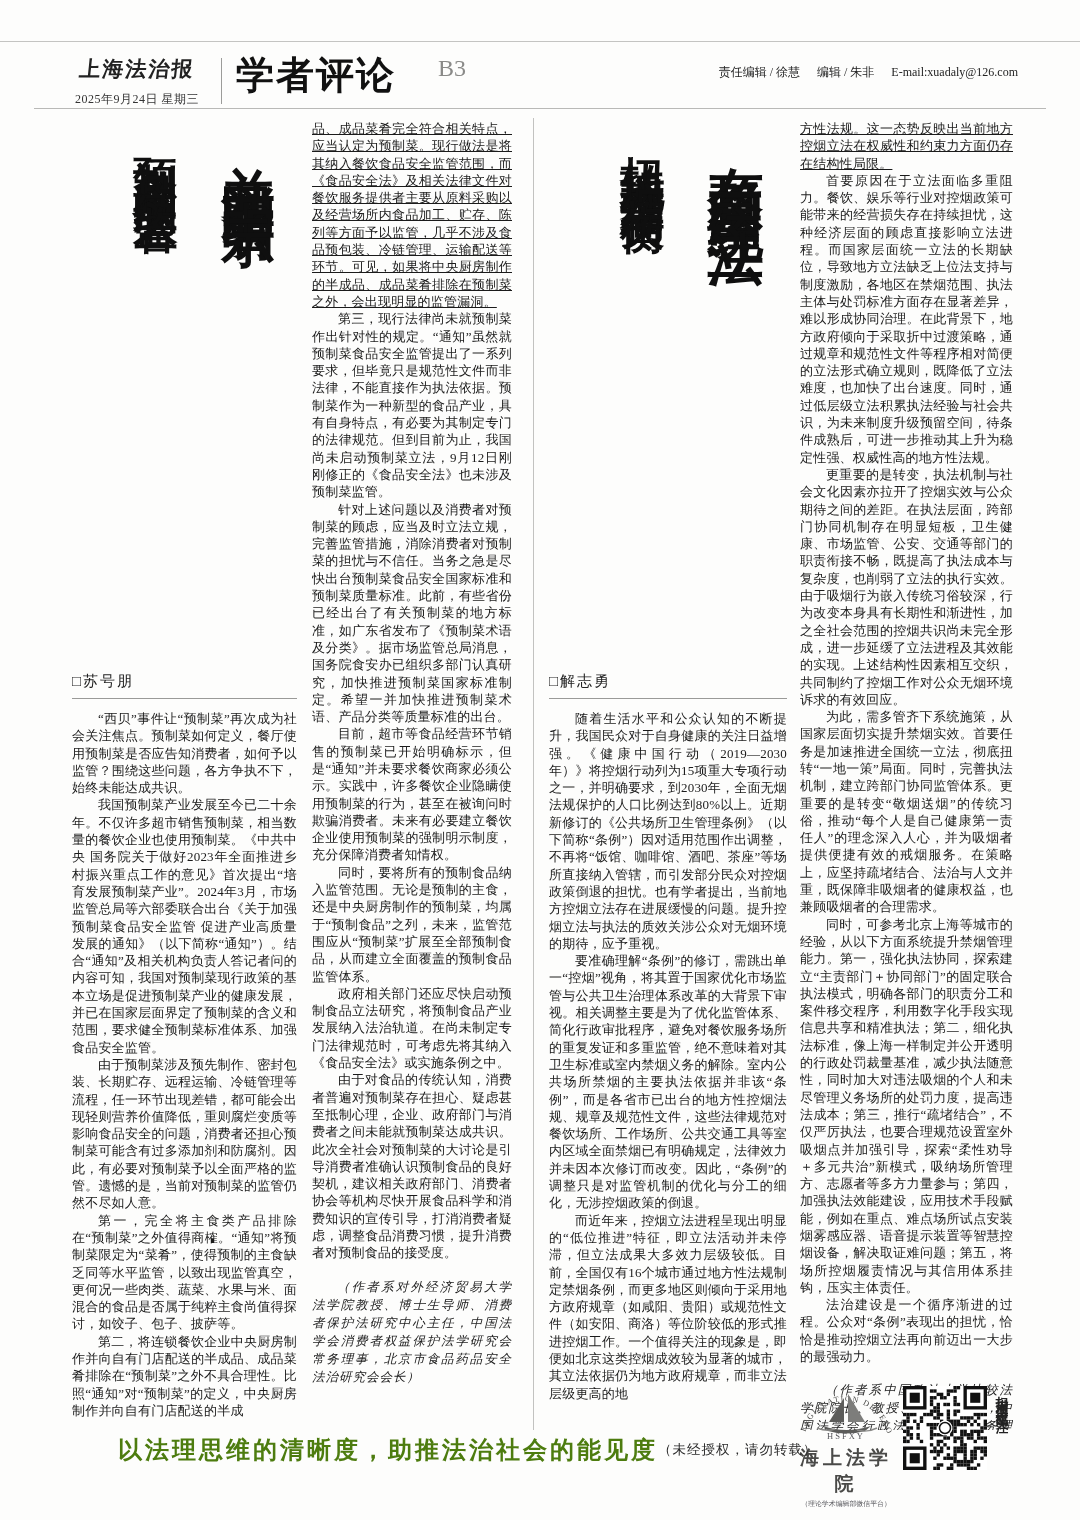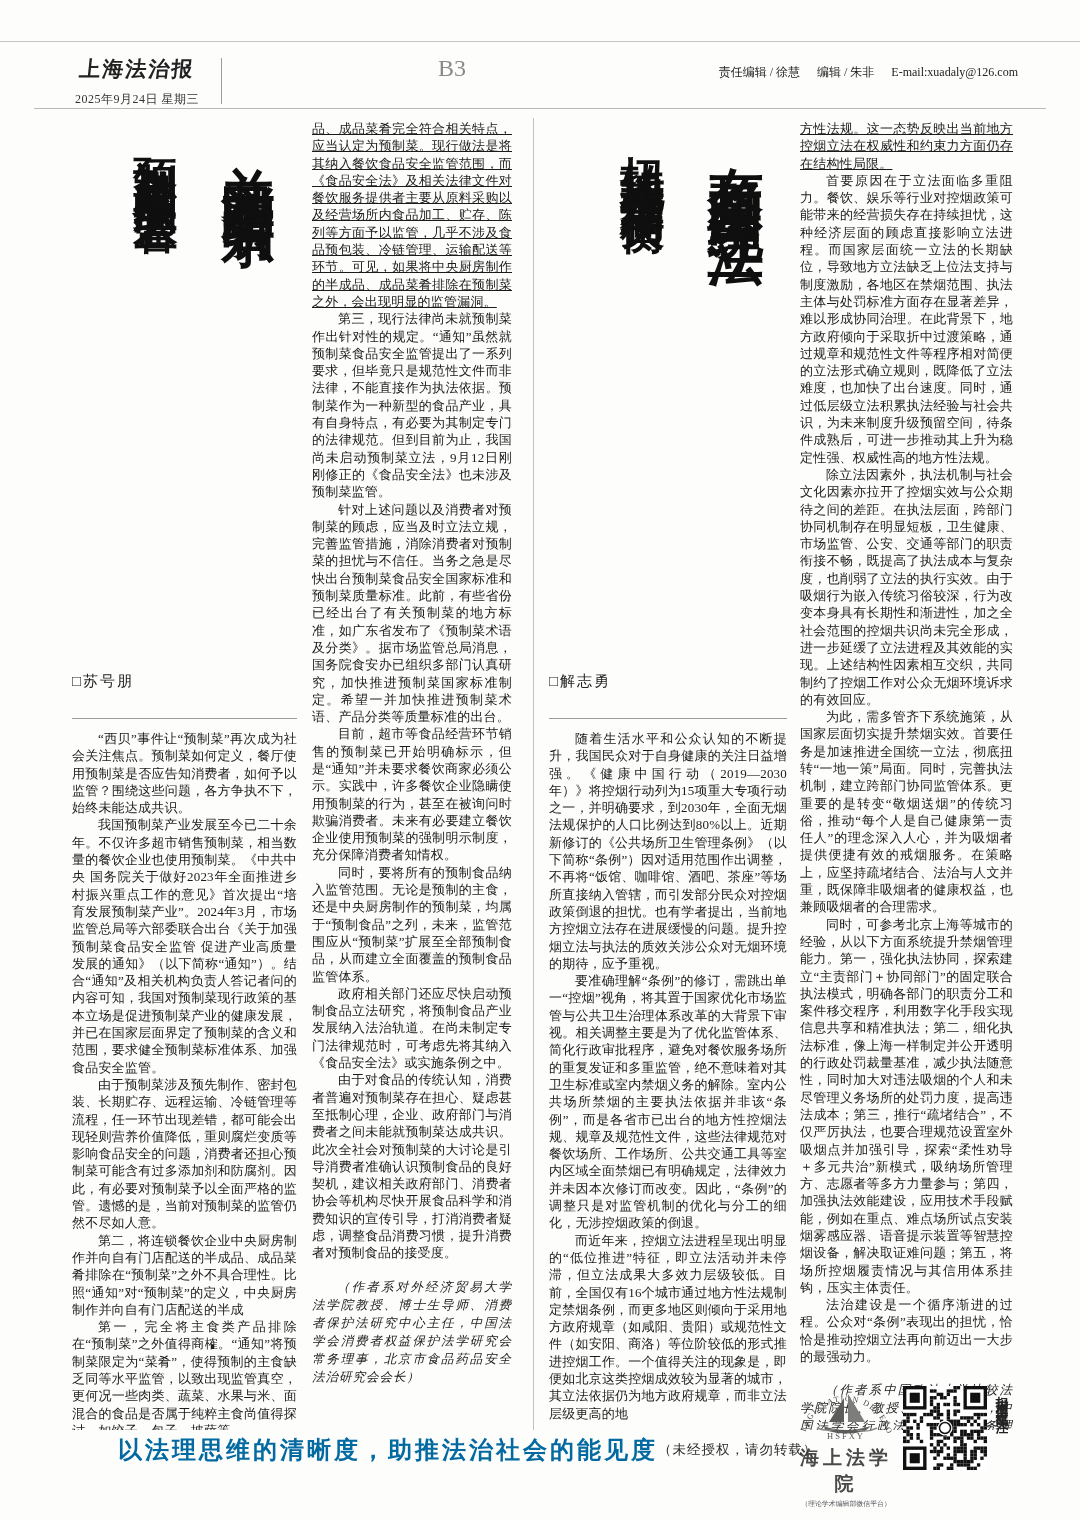--- a/index.html
+++ b/index.html
@@ -28,21 +28,21 @@
   .colC{left:549px;width:238px;}
   .colD{left:800px;width:213px;}
   .center-divider{position:absolute;left:533px;top:118px;width:1px;height:1312px;background:#c2c2c0;}
 
   
   .vheadline{writing-mode:vertical-rl;text-orientation:upright;height:540px;width:100%;
              display:block;font-weight:900;color:#0f0f0f;margin:4px auto 0 auto;text-align:start;}
   .vheadline>div{padding:0 13px;}
   .hl-big{font-size:54px;letter-spacing:9px;}
   .hl-small{font-size:44px;letter-spacing:6px;}
-  .author{font-size:15px;color:#222;margin-top:10px;padding-bottom:27px;border-bottom:1px solid #9a9a98;
+  .author{font-size:15px;color:#222;margin-top:10px;padding-bottom:7px;border-bottom:1px solid #9a9a98;
           letter-spacing:2px;}
 
   .body{margin-top:11px;}
   .body p{margin:0;font-size:13px;line-height:17.3px;text-align:justify;text-indent:2em;
           letter-spacing:.2px;color:#1b1b1b;}
   .body p.cont{text-indent:0;text-decoration:underline;}
   .body p.bio{font-style:italic;font-size:12.5px;line-height:18px;margin-top:16px;color:#222;
               letter-spacing:1px;}
   .colB .body,.colD .body{margin-top:2px;}
 
@@ -51,56 +51,57 @@
              align-items:flex-start;gap:6px;}
   .logo{width:102px;text-align:center;color:#3c3c3a;}
   .logo-name{font-size:19px;font-weight:bold;letter-spacing:4px;color:#4a4a48;margin-top:1px;}
   .logo-sub{font-size:7.5px;color:#55555a;margin-top:2px;white-space:nowrap;transform:scale(.92);}
   .qr{width:84px;height:84px;margin-top:4px;}
   .qr svg{display:block;}
   .qr-caption{writing-mode:vertical-rl;text-orientation:upright;font-size:12.5px;color:#222;
               letter-spacing:3px;margin-top:4px;font-weight:bold;}
 
   
-  .slogan{position:absolute;left:118px;top:1434px;font-size:24px;font-weight:900;color:#0369a1;
+  .slogan{position:absolute;left:118px;top:1434px;font-size:24px;font-weight:900;color:#4d7c0f;
           letter-spacing:3px;font-family:"Liberation Sans","DejaVu Sans",sans-serif;}
   .notice{position:absolute;left:658px;top:1441px;font-size:13.5px;color:#2a2a2a;letter-spacing:1px;}
 </style>
 </head>
 <body>
 
 <div class="page">
   <div class="rule rule-top"></div>
 
   <div class="masthead-block">
     <div class="masthead">上海法治报</div>
     <div class="dateline">2025年9月24日 星期三</div>
   </div>
   <div class="header-vdiv"></div>
+  <div class="section-title">学者评论</div>
   <div class="page-no">B3</div>
   <div class="editors">
     <span>责任编辑 / 徐慧</span>
     <span>编辑 / 朱非</span>
     <span>E-mail:xuadaly@126.com</span>
   </div>
   <div class="rule rule-header"></div>
   <div class="center-divider"></div>
 
   <div class="col colA">
     <div class="vheadline">
       <div class="hl-big">并向消费者明示</div>
       <div class="hl-small">预制食品均应纳入监管</div>
     </div>
     <div class="author">□苏号朋</div>
     <div class="body">
         <p>“西贝”事件让“预制菜”再次成为社会关注焦点。预制菜如何定义，餐厅使用预制菜是否应告知消费者，如何予以监管？围绕这些问题，各方争执不下，始终未能达成共识。</p>
         <p>我国预制菜产业发展至今已二十余年。不仅许多超市销售预制菜，相当数量的餐饮企业也使用预制菜。《中共中央 国务院关于做好2023年全面推进乡村振兴重点工作的意见》首次提出“培育发展预制菜产业”。2024年3月，市场监管总局等六部委联合出台《关于加强预制菜食品安全监管 促进产业高质量发展的通知》（以下简称“通知”）。结合“通知”及相关机构负责人答记者问的内容可知，我国对预制菜现行政策的基本立场是促进预制菜产业的健康发展，并已在国家层面界定了预制菜的含义和范围，要求健全预制菜标准体系、加强食品安全监管。</p>
         <p>由于预制菜涉及预先制作、密封包装、长期贮存、远程运输、冷链管理等流程，任一环节出现差错，都可能会出现轻则营养价值降低，重则腐烂变质等影响食品安全的问题，消费者还担心预制菜可能含有过多添加剂和防腐剂。因此，有必要对预制菜予以全面严格的监管。遗憾的是，当前对预制菜的监管仍然不尽如人意。</p>
+        <p>第一，完全将主食类产品排除在“预制菜”之外值得商榷。“通知”将预制菜限定为“菜肴”，使得预制的主食缺乏同等水平监管，以致出现监管真空，更何况一些肉类、蔬菜、水果与米、面混合的食品是否属于纯粹主食尚值得探讨，如饺子、包子、披萨等。</p>
         <p>第二，将连锁餐饮企业中央厨房制作并向自有门店配送的半成品、成品菜肴排除在“预制菜”之外不具合理性。比照“通知”对“预制菜”的定义，中央厨房制作并向自有门店配送的半成</p>
-        <p>第一，完全将主食类产品排除在“预制菜”之外值得商榷。“通知”将预制菜限定为“菜肴”，使得预制的主食缺乏同等水平监管，以致出现监管真空，更何况一些肉类、蔬菜、水果与米、面混合的食品是否属于纯粹主食尚值得探讨，如饺子、包子、披萨等。</p>
       </div>
   </div>
 
   <div class="col colB">
     <div class="body">
         <p class="cont">品、成品菜肴完全符合相关特点，应当认定为预制菜。现行做法是将其纳入餐饮食品安全监管范围，而《食品安全法》及相关法律文件对餐饮服务提供者主要从原料采购以及经营场所内食品加工、贮存、陈列等方面予以监管，几乎不涉及食品预包装、冷链管理、运输配送等环节。可见，如果将中央厨房制作的半成品、成品菜肴排除在预制菜之外，会出现明显的监管漏洞。</p>
         <p>第三，现行法律尚未就预制菜作出针对性的规定。“通知”虽然就预制菜食品安全监管提出了一系列要求，但毕竟只是规范性文件而非法律，不能直接作为执法依据。预制菜作为一种新型的食品产业，具有自身特点，有必要为其制定专门的法律规范。但到目前为止，我国尚未启动预制菜立法，9月12日刚刚修正的《食品安全法》也未涉及预制菜监管。</p>
         <p>针对上述问题以及消费者对预制菜的顾虑，应当及时立法立规，完善监管措施，消除消费者对预制菜的担忧与不信任。当务之急是尽快出台预制菜食品安全国家标准和预制菜质量标准。此前，有些省份已经出台了有关预制菜的地方标准，如广东省发布了《预制菜术语及分类》。据市场监管总局消息，国务院食安办已组织多部门认真研究，加快推进预制菜国家标准制定。希望一并加快推进预制菜术语、产品分类等质量标准的出台。</p>
         <p>目前，超市等食品经营环节销售的预制菜已开始明确标示，但是“通知”并未要求餐饮商家必须公示。实践中，许多餐饮企业隐瞒使用预制菜的行为，甚至在被询问时欺骗消费者。未来有必要建立餐饮企业使用预制菜的强制明示制度，充分保障消费者知情权。</p>
         <p>同时，要将所有的预制食品纳入监管范围。无论是预制的主食，还是中央厨房制作的预制菜，均属于“预制食品”之列，未来，监管范围应从“预制菜”扩展至全部预制食品，从而建立全面覆盖的预制食品监管体系。</p>
@@ -120,21 +121,21 @@
         <p>随着生活水平和公众认知的不断提升，我国民众对于自身健康的关注日益增强。《健康中国行动（2019—2030年）》将控烟行动列为15项重大专项行动之一，并明确要求，到2030年，全面无烟法规保护的人口比例达到80%以上。近期新修订的《公共场所卫生管理条例》（以下简称“条例”）因对适用范围作出调整，不再将“饭馆、咖啡馆、酒吧、茶座”等场所直接纳入管辖，而引发部分民众对控烟政策倒退的担忧。也有学者提出，当前地方控烟立法存在进展缓慢的问题。提升控烟立法与执法的质效关涉公众对无烟环境的期待，应予重视。</p>
         <p>要准确理解“条例”的修订，需跳出单一“控烟”视角，将其置于国家优化市场监管与公共卫生治理体系改革的大背景下审视。相关调整主要是为了优化监管体系、简化行政审批程序，避免对餐饮服务场所的重复发证和多重监管，绝不意味着对其卫生标准或室内禁烟义务的解除。室内公共场所禁烟的主要执法依据并非该“条例”，而是各省市已出台的地方性控烟法规、规章及规范性文件，这些法律规范对餐饮场所、工作场所、公共交通工具等室内区域全面禁烟已有明确规定，法律效力并未因本次修订而改变。因此，“条例”的调整只是对监管机制的优化与分工的细化，无涉控烟政策的倒退。</p>
         <p>而近年来，控烟立法进程呈现出明显的“低位推进”特征，即立法活动并未停滞，但立法成果大多效力层级较低。目前，全国仅有16个城市通过地方性法规制定禁烟条例，而更多地区则倾向于采用地方政府规章（如咸阳、贵阳）或规范性文件（如安阳、商洛）等位阶较低的形式推进控烟工作。一个值得关注的现象是，即便如北京这类控烟成效较为显著的城市，其立法依据仍为地方政府规章，而非立法层级更高的地</p>
       </div>
   </div>
 
   <div class="col colD">
     <div class="body">
         <p class="cont">方性法规。这一态势反映出当前地方控烟立法在权威性和约束力方面仍存在结构性局限。</p>
         <p>首要原因在于立法面临多重阻力。餐饮、娱乐等行业对控烟政策可能带来的经营损失存在持续担忧，这种经济层面的顾虑直接影响立法进程。而国家层面统一立法的长期缺位，导致地方立法缺乏上位法支持与制度激励，各地区在禁烟范围、执法主体与处罚标准方面存在显著差异，难以形成协同治理。在此背景下，地方政府倾向于采取折中过渡策略，通过规章和规范性文件等程序相对简便的立法形式确立规则，既降低了立法难度，也加快了出台速度。同时，通过低层级立法积累执法经验与社会共识，为未来制度升级预留空间，待条件成熟后，可进一步推动其上升为稳定性强、权威性高的地方性法规。</p>
-        <p>除立法因素外，执法机制与社会文化因素亦拉开了控烟实效与公众期待之间的差距。在执法层面，跨部门协同机制存在明显短板，卫生健康、市场监管、公安、交通等部门的职责衔接不畅，既提高了执法成本与复杂度，也削弱了立法的执行实效。由于吸烟行为嵌入传统习俗较深，行为改变本身具有长期性和渐进性，加之全社会范围的控烟共识尚未完全形成，进一步延缓了立法进程及其效能的实现。上述结构性因素相互交织，共同制约了控烟工作对公众无烟环境诉求的有效回应。</p>
+        <p>更重要的是转变，执法机制与社会文化因素亦拉开了控烟实效与公众期待之间的差距。在执法层面，跨部门协同机制存在明显短板，卫生健康、市场监管、公安、交通等部门的职责衔接不畅，既提高了执法成本与复杂度，也削弱了立法的执行实效。由于吸烟行为嵌入传统习俗较深，行为改变本身具有长期性和渐进性，加之全社会范围的控烟共识尚未完全形成，进一步延缓了立法进程及其效能的实现。上述结构性因素相互交织，共同制约了控烟工作对公众无烟环境诉求的有效回应。</p>
         <p>为此，需多管齐下系统施策，从国家层面切实提升禁烟实效。首要任务是加速推进全国统一立法，彻底扭转“一地一策”局面。同时，完善执法机制，建立跨部门协同监管体系。更重要的是转变“敬烟送烟”的传统习俗，推动“每个人是自己健康第一责任人”的理念深入人心，并为吸烟者提供便捷有效的戒烟服务。在策略上，应坚持疏堵结合、法治与人文并重，既保障非吸烟者的健康权益，也兼顾吸烟者的合理需求。</p>
         <p>同时，可参考北京上海等城市的经验，从以下方面系统提升禁烟管理能力。第一，强化执法协同，探索建立“主责部门＋协同部门”的固定联合执法模式，明确各部门的职责分工和案件移交程序，利用数字化手段实现信息共享和精准执法；第二，细化执法标准，像上海一样制定并公开透明的行政处罚裁量基准，减少执法随意性，同时加大对违法吸烟的个人和未尽管理义务场所的处罚力度，提高违法成本；第三，推行“疏堵结合”，不仅严厉执法，也要合理规范设置室外吸烟点并加强引导，探索“柔性劝导＋多元共治”新模式，吸纳场所管理方、志愿者等多方力量参与；第四，加强执法效能建设，应用技术手段赋能，例如在重点、难点场所试点安装烟雾感应器、语音提示装置等智慧控烟设备，解决取证难问题；第五，将场所控烟履责情况与其信用体系挂钩，压实主体责任。</p>
         <p>法治建设是一个循序渐进的过程。公众对“条例”表现出的担忧，恰恰是推动控烟立法再向前迈出一大步的最强动力。</p>
         <p class="bio">（作者系中国政法大学比较法学院院长、教授、博士生导师，中国法学会行政法学研究会常务理事）</p>
       </div>
   </div>
 
   <div class="pub-block">
     <div class="logo">
       <svg width="102" height="58" viewBox="0 0 102 58">

